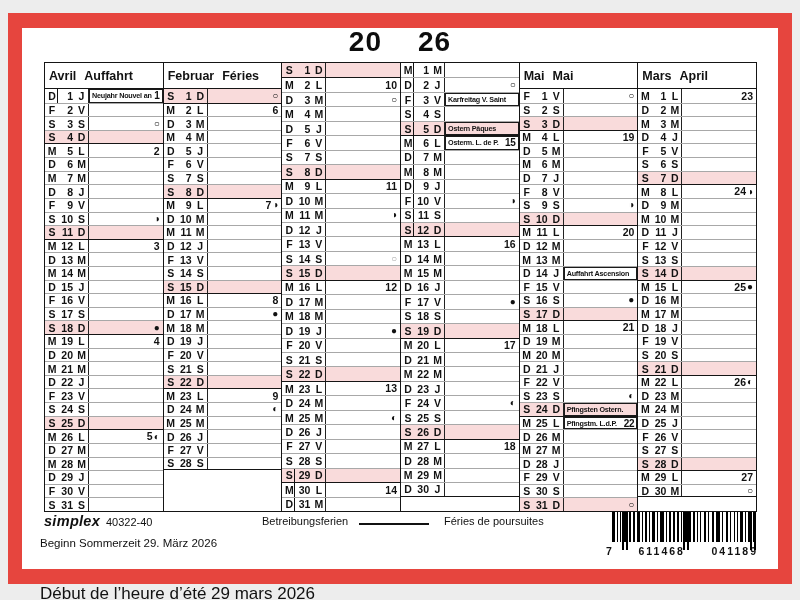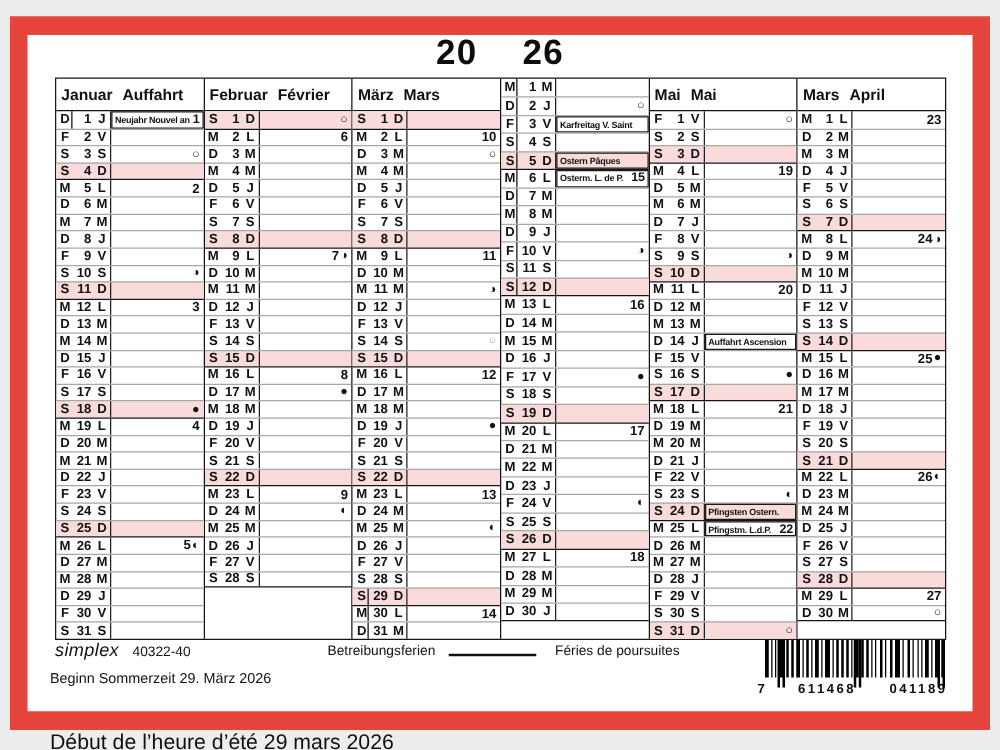--- a/index.html
+++ b/index.html
@@ -50,21 +50,21 @@
   .wknum{font-size:10.5px;font-weight:700;line-height:1;}
   .moon{font-size:10px;line-height:1;}
   .moon.gray{color:#a6a6a6;}
   .note{
     position:absolute;top:0;left:0;right:0;bottom:0;box-sizing:border-box;
     border:1.2px solid #1a1a1a;display:flex;align-items:center;justify-content:space-between;
     padding:0 2px;font-size:7.2px;font-weight:700;letter-spacing:-0.2px;white-space:nowrap;overflow:hidden;
   }
   .nwk{font-size:10px;font-weight:700;}
   
-  .brand{position:absolute;left:44px;top:513px;font-size:14.5px;font-weight:400;font-style:italic;letter-spacing:.3px;}
+  .brand{position:absolute;left:44px;top:513px;font-size:14.5px;font-weight:700;font-style:italic;letter-spacing:.3px;}
   .prodno{position:absolute;left:106px;top:516px;font-size:11px;}
   .legend-de{position:absolute;left:262px;top:515px;font-size:11px;}
   .legend-line{position:absolute;left:359px;top:523px;width:70px;height:1.6px;background:#111;}
   .legend-fr{position:absolute;left:444px;top:515px;font-size:11px;}
   .dst-de{position:absolute;left:40px;top:537px;font-size:11.5px;}
   .dst-fr{position:absolute;left:40px;top:584px;font-size:17px;text-decoration:underline;}
   
   .barcode{position:absolute;left:612px;top:512px;width:144px;height:48px;}
   .bars{display:flex;height:30px;justify-content:space-between;align-items:stretch;}
   .bars span{background:#000;display:block;height:100%;}
@@ -81,21 +81,21 @@
 </div>
 
 <div class="title">
   <span>20</span>
   <span>26</span>
 </div>
 
 <div class="table">
     <div class="col">
       <div class="col-header">
-        <span>Januar</span>
+        <span>Avril</span>
         <span>Auffahrt</span>
       </div>
       <div class="rows">
         <div class="row">
           <div class="cell-days">
             <span class="g">D</span>
             <span class="ferienmark"></span>
             <span class="n">1</span>
             <span class="f">J</span>
           </div>
@@ -359,21 +359,21 @@
             <span class="n">31</span>
             <span class="f">S</span>
           </div>
           <div class="cell-annot"></div>
         </div>
       </div>
     </div>
     <div class="col">
       <div class="col-header">
         <span>Februar</span>
-        <span>Février</span>
+        <span>Féries</span>
       </div>
       <div class="rows">
         <div class="row pink">
           <div class="cell-days">
             <span class="g">S</span>
             <span class="n">1</span>
             <span class="f">D</span>
           </div>
           <div class="cell-annot">
             <span class="moon">○</span>
@@ -607,24 +607,20 @@
             <span class="f">S</span>
           </div>
           <div class="cell-annot"></div>
         </div>
         <div class="row empty"></div>
         <div class="row empty"></div>
         <div class="row empty"></div>
       </div>
     </div>
     <div class="col">
-      <div class="col-header">
-        <span>März</span>
-        <span>Mars</span>
-      </div>
       <div class="rows">
         <div class="row pink">
           <div class="cell-days">
             <span class="g">S</span>
             <span class="n">1</span>
             <span class="f">D</span>
           </div>
           <div class="cell-annot"></div>
         </div>
         <div class="row mon">

